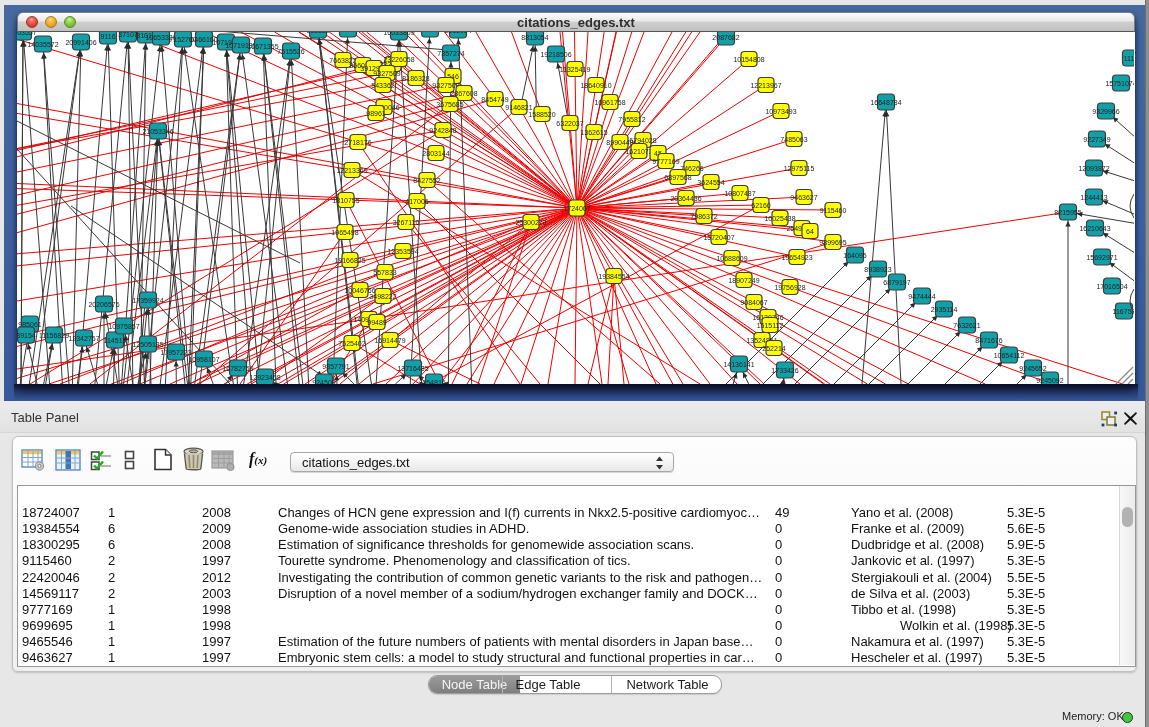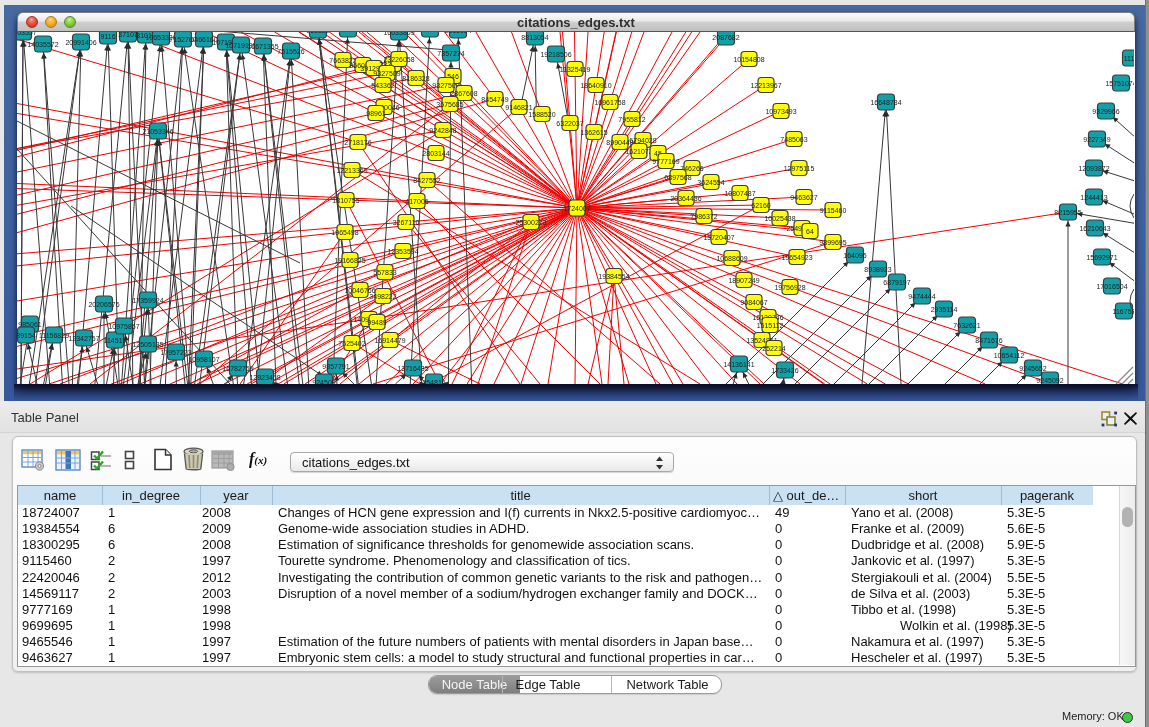--- a/index.html
+++ b/index.html
@@ -621,35 +621,20 @@
 
   <div id="combo">
     <div class="txt">citations_edges.txt</div>
     <svg style="position:absolute;right:9px;top:3px" width="9" height="14" viewBox="0 0 9 14">
       <path d="M4.5 0.5 L8 5 H1 Z" fill="#333"></path>
       <path d="M4.5 13.5 L8 9 H1 Z" fill="#333"></path>
     </svg>
   </div>
 
   <div id="table"></div>
-  <div id="thead">
-    <span style="left:0;width:84px">name</span>
-    <span style="left:84px;width:98px">in_degree</span>
-    <span style="left:182px;width:72px">year</span>
-    <span style="left:254px;width:497px">title</span>
-    <span style="left:755px;width:76px;text-align:left">△ out_de…</span>
-    <span style="left:827px;width:156px">short</span>
-    <span style="left:983px;width:92px">pagerank</span>
-    <i style="left:84px"></i>
-      <i style="left:182px"></i>
-      <i style="left:254px"></i>
-    <i style="left:751px"></i>
-      <i style="left:827px"></i>
-      <i style="left:983px"></i>
-  </div>
   <div class="row" style="top:505.0px">
       <span style="left:22px">18724007</span>
       <span style="left:108px">1</span>
       <span style="left:202px">2008</span>
       <span style="left:278px;width:488px" class="ell">Changes of HCN gene expression and I(f) currents in Nkx2.5-positive cardiomyoc…</span>
       <span style="left:775px">49</span>
       <span style="left:851px">Yano et al. (2008)</span>
       <span style="left:1007px">5.3E-5</span>
     </div>
 <div class="row" style="top:521.1px">

